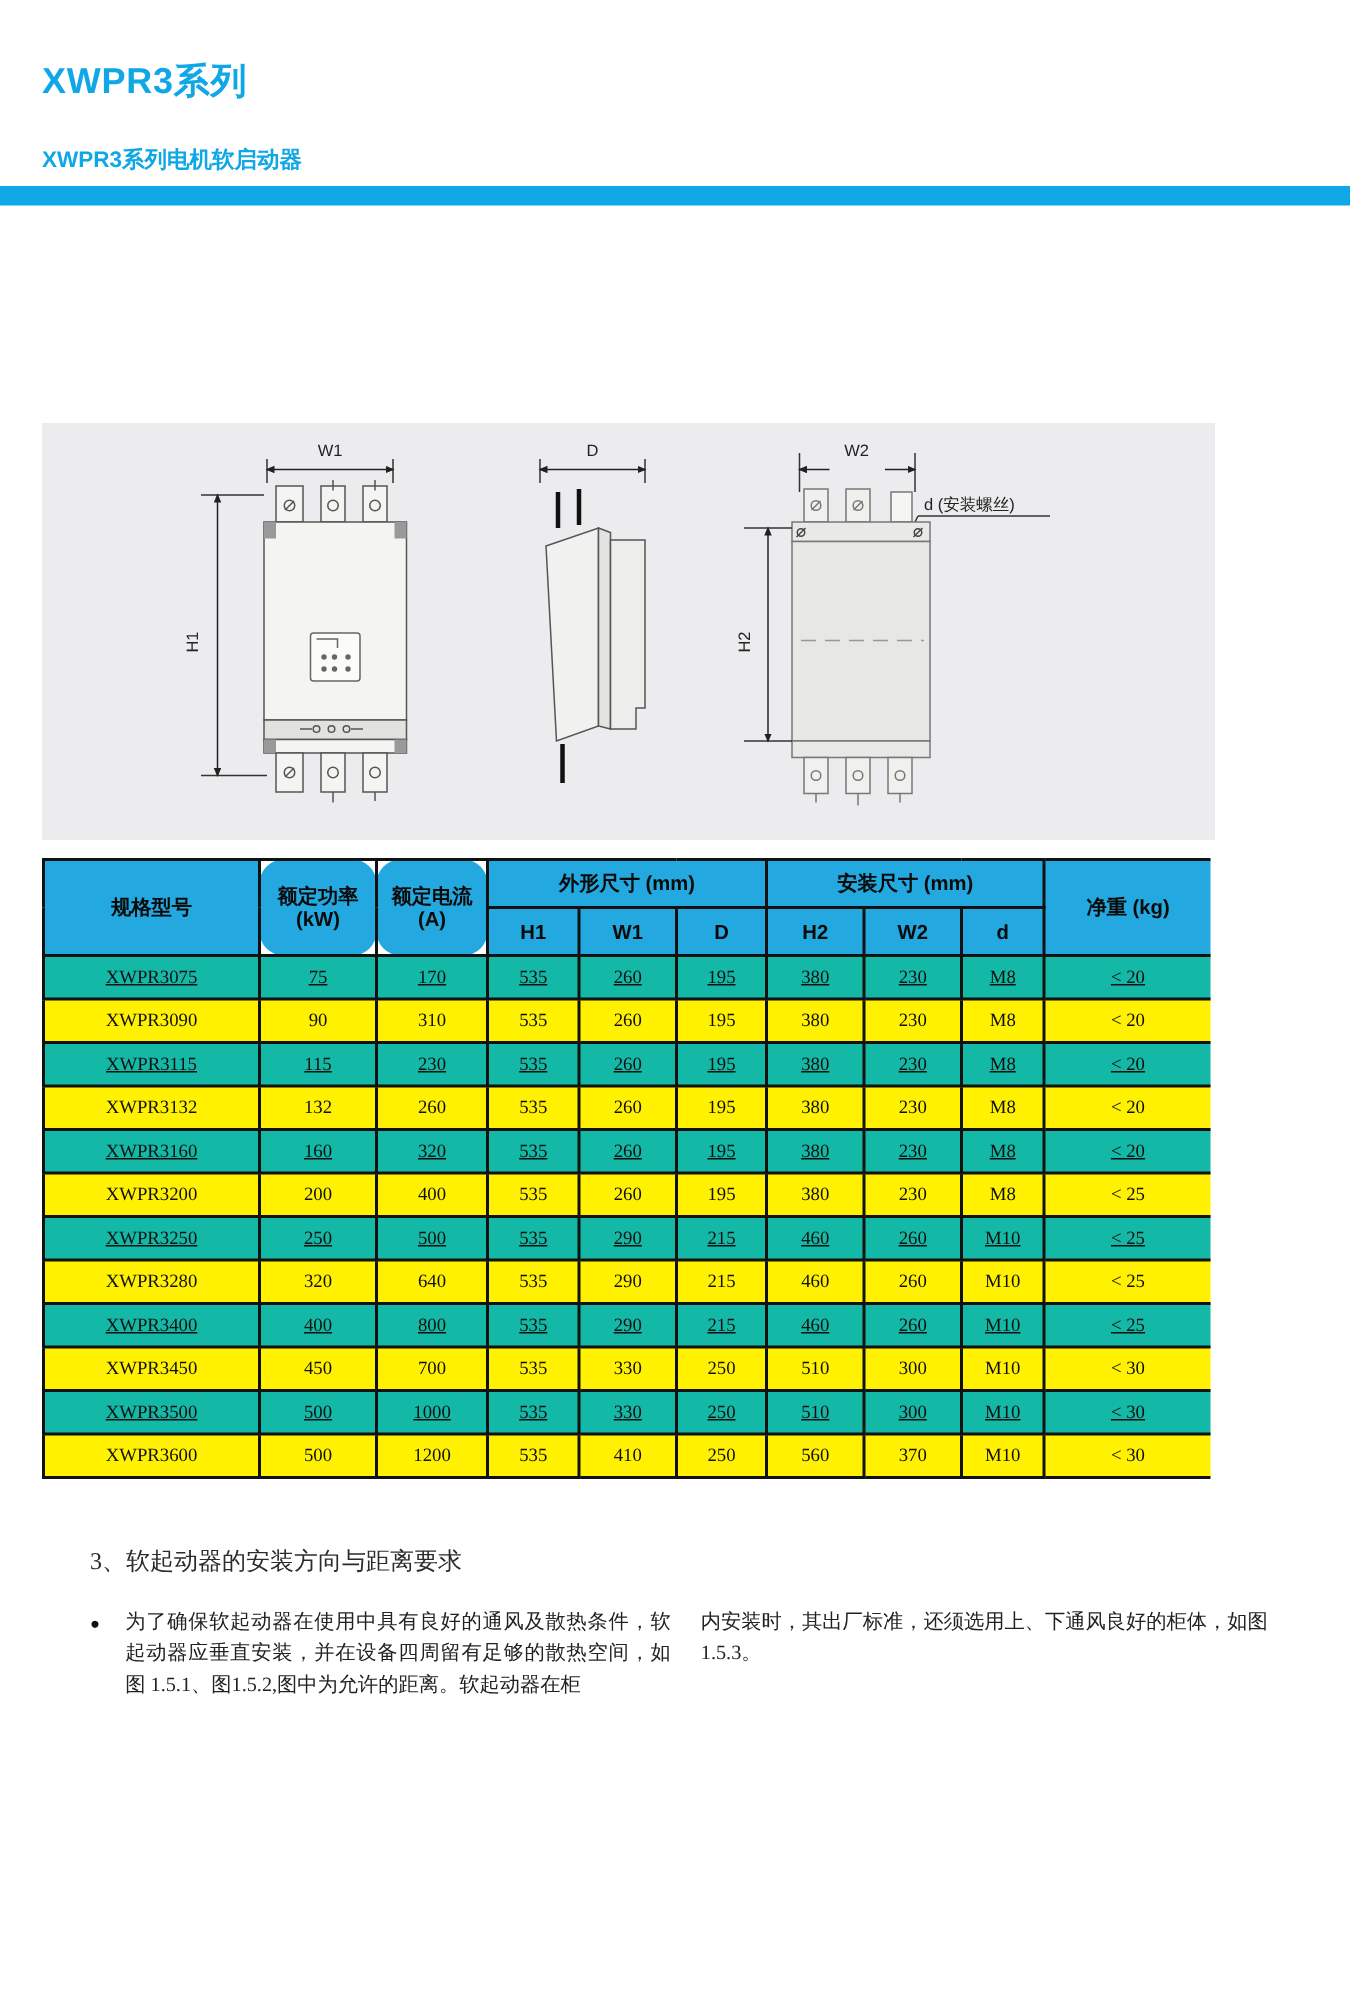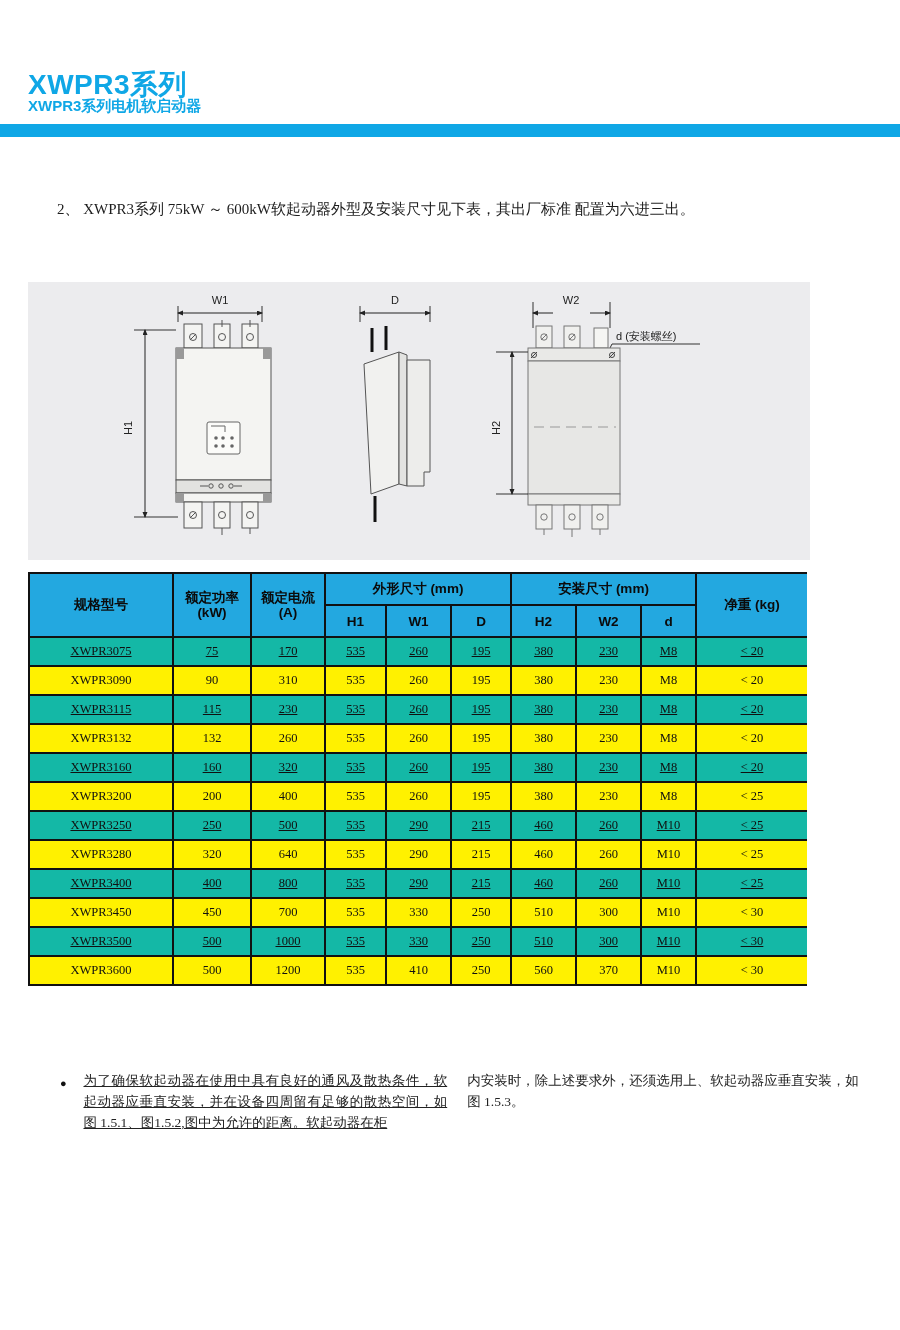--- a/index.html
+++ b/index.html
@@ -2,22 +2,22 @@
 <html style="--accent: #0FA7E6; --table-header: #23A8E0; --row-yellow: #FFF100; --panel-bg: #ECECEE;"><head>
 <meta charset="utf-8">
 <style>
   html,body { margin:0; padding:0; background:#fff; }
   .page {
     position:relative; width:900px; height:1330px; background:#fff;
     overflow:hidden; font-family:"Liberation Sans", sans-serif;
   }
   
   .title {
-    position:absolute; left:28px; top:66px;
-    font-size:28px; font-weight:700; letter-spacing:.5px;
+    position:absolute; left:28px; top:38px;
+    font-size:24px; font-weight:700; letter-spacing:.5px;
     color:var(--accent,#0FA7E6);
   }
   .subtitle {
     position:absolute; left:28px; top:97px;
     font-size:15px; font-weight:700; color:var(--accent,#0FA7E6);
   }
   .accent-bar {
     position:absolute; left:0; top:124px; width:900px; height:13px;
     background:var(--accent,#0FA7E6);
   }
@@ -38,53 +38,52 @@
   .spec-table {
     position:absolute; left:28px; top:572px;
     border-collapse:collapse; table-layout:fixed;
   }
   .spec-table th, .spec-table td { border:2px solid #111; padding:0; text-align:center; }
   .spec-table th {
     background:var(--table-header,#23A8E0);
     font-family:"Liberation Sans", sans-serif; font-weight:700;
     font-size:13.5px; color:#0b0b0b; height:30px;
   }
-  .spec-table th.pre { white-space:pre-line; line-height:15px; }
+  .spec-table th.pre { white-space:pre-line; line-height:15px;border-radius:16px; }
   .spec-table td {
     font-family:"Liberation Serif", serif; font-size:12.5px;
     color:#101010; height:27px;
   }
   .row-yellow td { background:var(--row-yellow,#FFF100); }
   .row-white td { background:#14b8a6;text-decoration:underline; }
   .col-last { border-right:0 !important; }
   
   .sec3-heading {
     position:absolute; left:60px; top:1031px;
     font-family:"Liberation Serif", serif; font-size:16px; color:#2b2b2b;
   }
   .notes {
     position:absolute; left:60px; top:1070px; width:810px;
     display:flex; align-items:flex-start;
     font-family:"Liberation Serif", serif; font-size:13.5px;
     line-height:21px; color:#222;
   }
   .bullet-dot { width:24px; font-size:11px; padding-top:3px; color:#111; }
-  .note-left { width:372px; margin-right:20px; text-align:justify;text-decoration:underline; }
+  .note-left { width:372px; margin-right:20px; text-align:justify; }
   .note-right { width:412px; }
 </style>
 </head>
 <body>
 
 <div class="page">
 
   <div class="title">XWPR3系列</div>
   <div class="subtitle">XWPR3系列电机软启动器</div>
   <div class="accent-bar"></div>
 
-  <div class="intro">2、  XWPR3系列 75kW ～ 600kW软起动器外型及安装尺寸见下表，其出厂标准 配置为六进三出。</div>
 
   <div class="panel">
     <svg class="dim-svg" width="782" height="278" viewBox="0 0 782 278">
       <defs>
         <marker id="arr" markerWidth="7" markerHeight="6" refX="5" refY="2.5" orient="auto-start-reverse" markerUnits="userSpaceOnUse">
           <path d="M0,0 L6,2.5 L0,5 Z" fill="#222"></path>
         </marker>
       </defs>
 
       <g stroke="#555" fill="none" stroke-width="1">
@@ -399,19 +398,20 @@
           <td>410</td>
           <td>250</td>
           <td>560</td>
           <td>370</td>
           <td>M10</td>
           <td class="col-last">&lt; 30</td>
         </tr>
       </tbody>
   </table>
 
+  <div class="sec3-heading">3、软起动器的安装方向与距离要求</div>
   <div class="notes">
     <span class="bullet-dot">●</span>
     <div class="note-left">为了确保软起动器在使用中具有良好的通风及散热条件，软起动器应垂直安装，并在设备四周留有足够的散热空间，如图 1.5.1、图1.5.2,图中为允许的距离。软起动器在柜</div>
-    <div class="note-right">内安装时，除上述要求外，还须选用上、软起动器应垂直安装，如图 1.5.3。</div>
+    <div class="note-right">内安装时，其出厂标准，还须选用上、下通风良好的柜体，如图 1.5.3。</div>
   </div>
 
 </div>
 
 </body></html>

